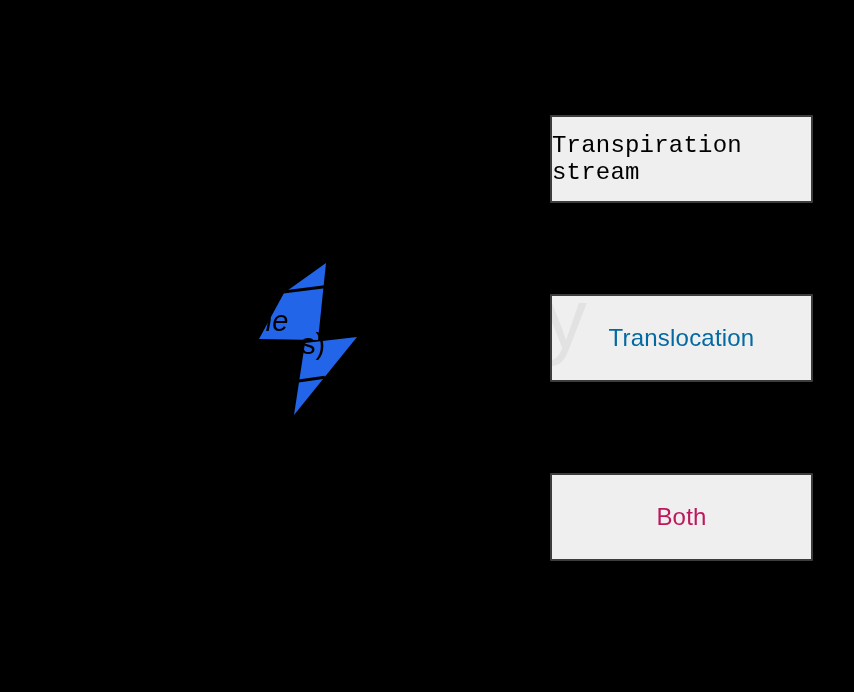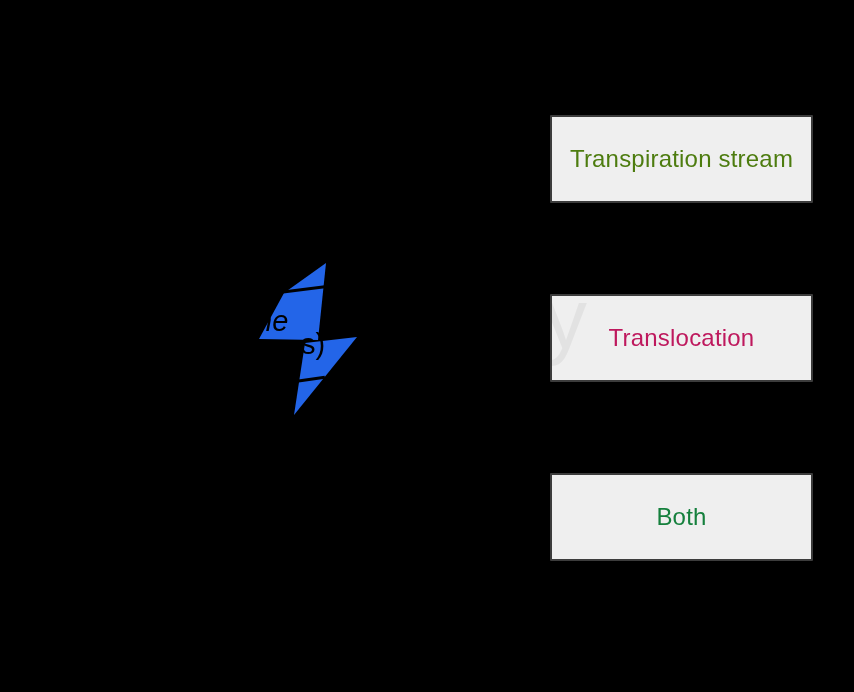--- a/index.html
+++ b/index.html
@@ -73,25 +73,25 @@
     <polygon class="bolt-piece" points="326,263 284,293 259,339 318,340" fill="#2365e8"></polygon>
     <polygon class="bolt-piece" points="305,343 357,337 294,415" fill="#2365e8"></polygon>
   </svg>
 
   <div class="fragment frag-1">he</div>
   <div class="fragment frag-2">s)</div>
   <div class="stroke stroke-top"></div>
   <div class="stroke stroke-bottom"></div>
 
   <div class="answer-box box-1" style="background: rgb(239, 239, 239); border-color: rgb(60, 60, 60);">
-    <span class="answer-label" style="color: #4d7c0f;">Transpiration stream</span>
+    <span class="answer-label" style="color: #000000; font-family: Liberation Mono, monospace;">Transpiration stream</span>
   </div>
 
   <div class="answer-box box-2" style="background: rgb(239, 239, 239); border-color: rgb(60, 60, 60);">
     <span class="watermark" style="color: rgba(0, 0, 0, 0.05);">y</span>
-    <span class="answer-label" style="color: #be185d;">Translocation</span>
+    <span class="answer-label" style="color: #0369a1;">Translocation</span>
   </div>
 
   <div class="answer-box box-3" style="background: rgb(239, 239, 239); border-color: rgb(60, 60, 60);">
-    <span class="answer-label" style="color: #15803d;">Both</span>
+    <span class="answer-label" style="color: #be185d;">Both</span>
   </div>
 
 </div>
 
 </body></html>

